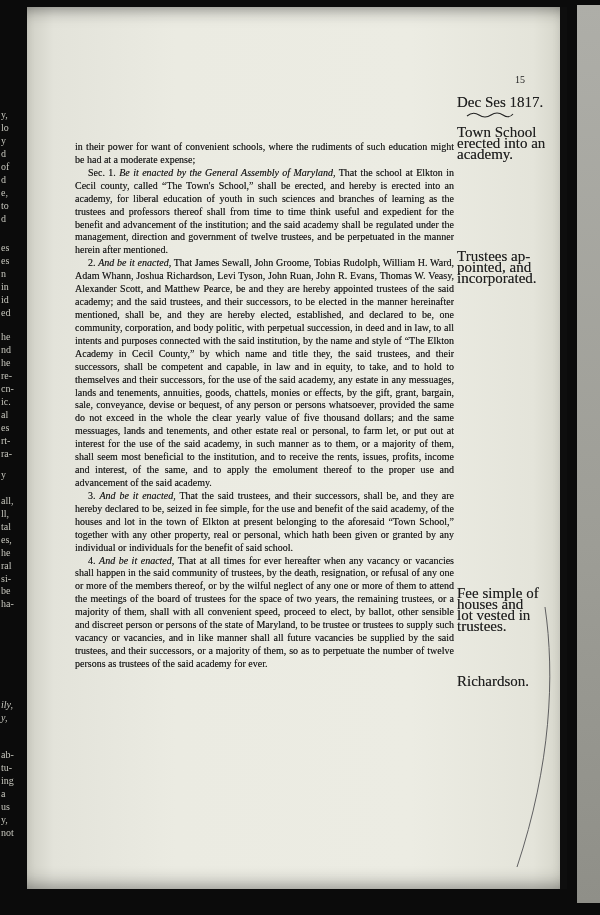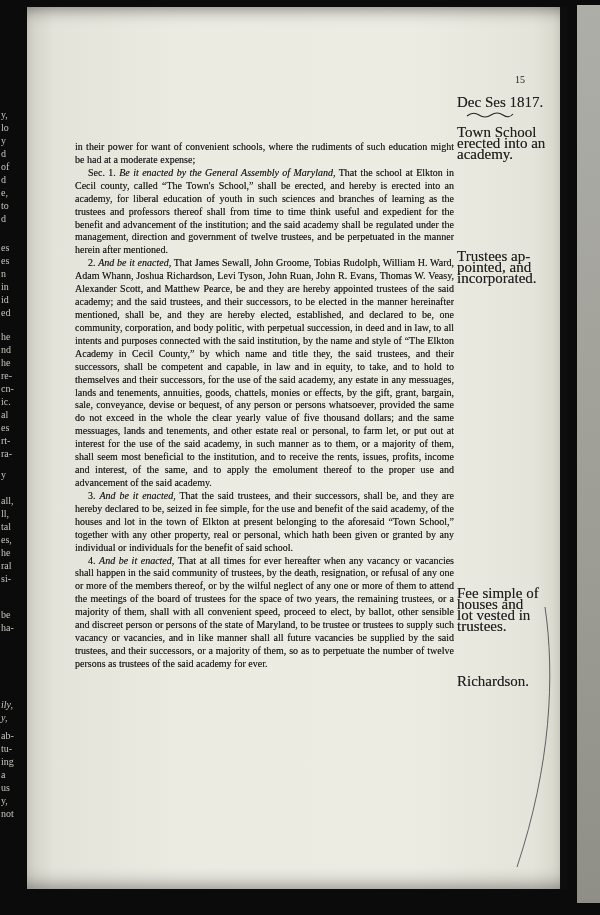--- a/index.html
+++ b/index.html
@@ -27,23 +27,23 @@
   .mn4{top:581px;}
   .mn5{top:669px;}
   .flourish{position:absolute;left:438px;top:103px;}
   .scratch{position:absolute;left:478px;top:598px;opacity:.65;}
   .frag{position:absolute;left:1px;width:22px;color:#c6c6bd;font-size:10px;line-height:13px;white-space:pre-line;}
   .fg1{top:108px;}
   .fg2{top:241px;}
   .fg3{top:330px;}
   .fg4{top:468px;}
   .fg5{top:494px;}
-  .fg6{top:608px;}
+  .fg6{top:584px;}
   .fg7{top:698px;font-style:italic;}
-  .fg8{top:729px;}
+  .fg8{top:748px;}
 </style>
 </head>
 <body>
 
 <div class="scene">
 
   <div class="backing-right"></div>
 
   <div class="frag fg1">y,
 lo

